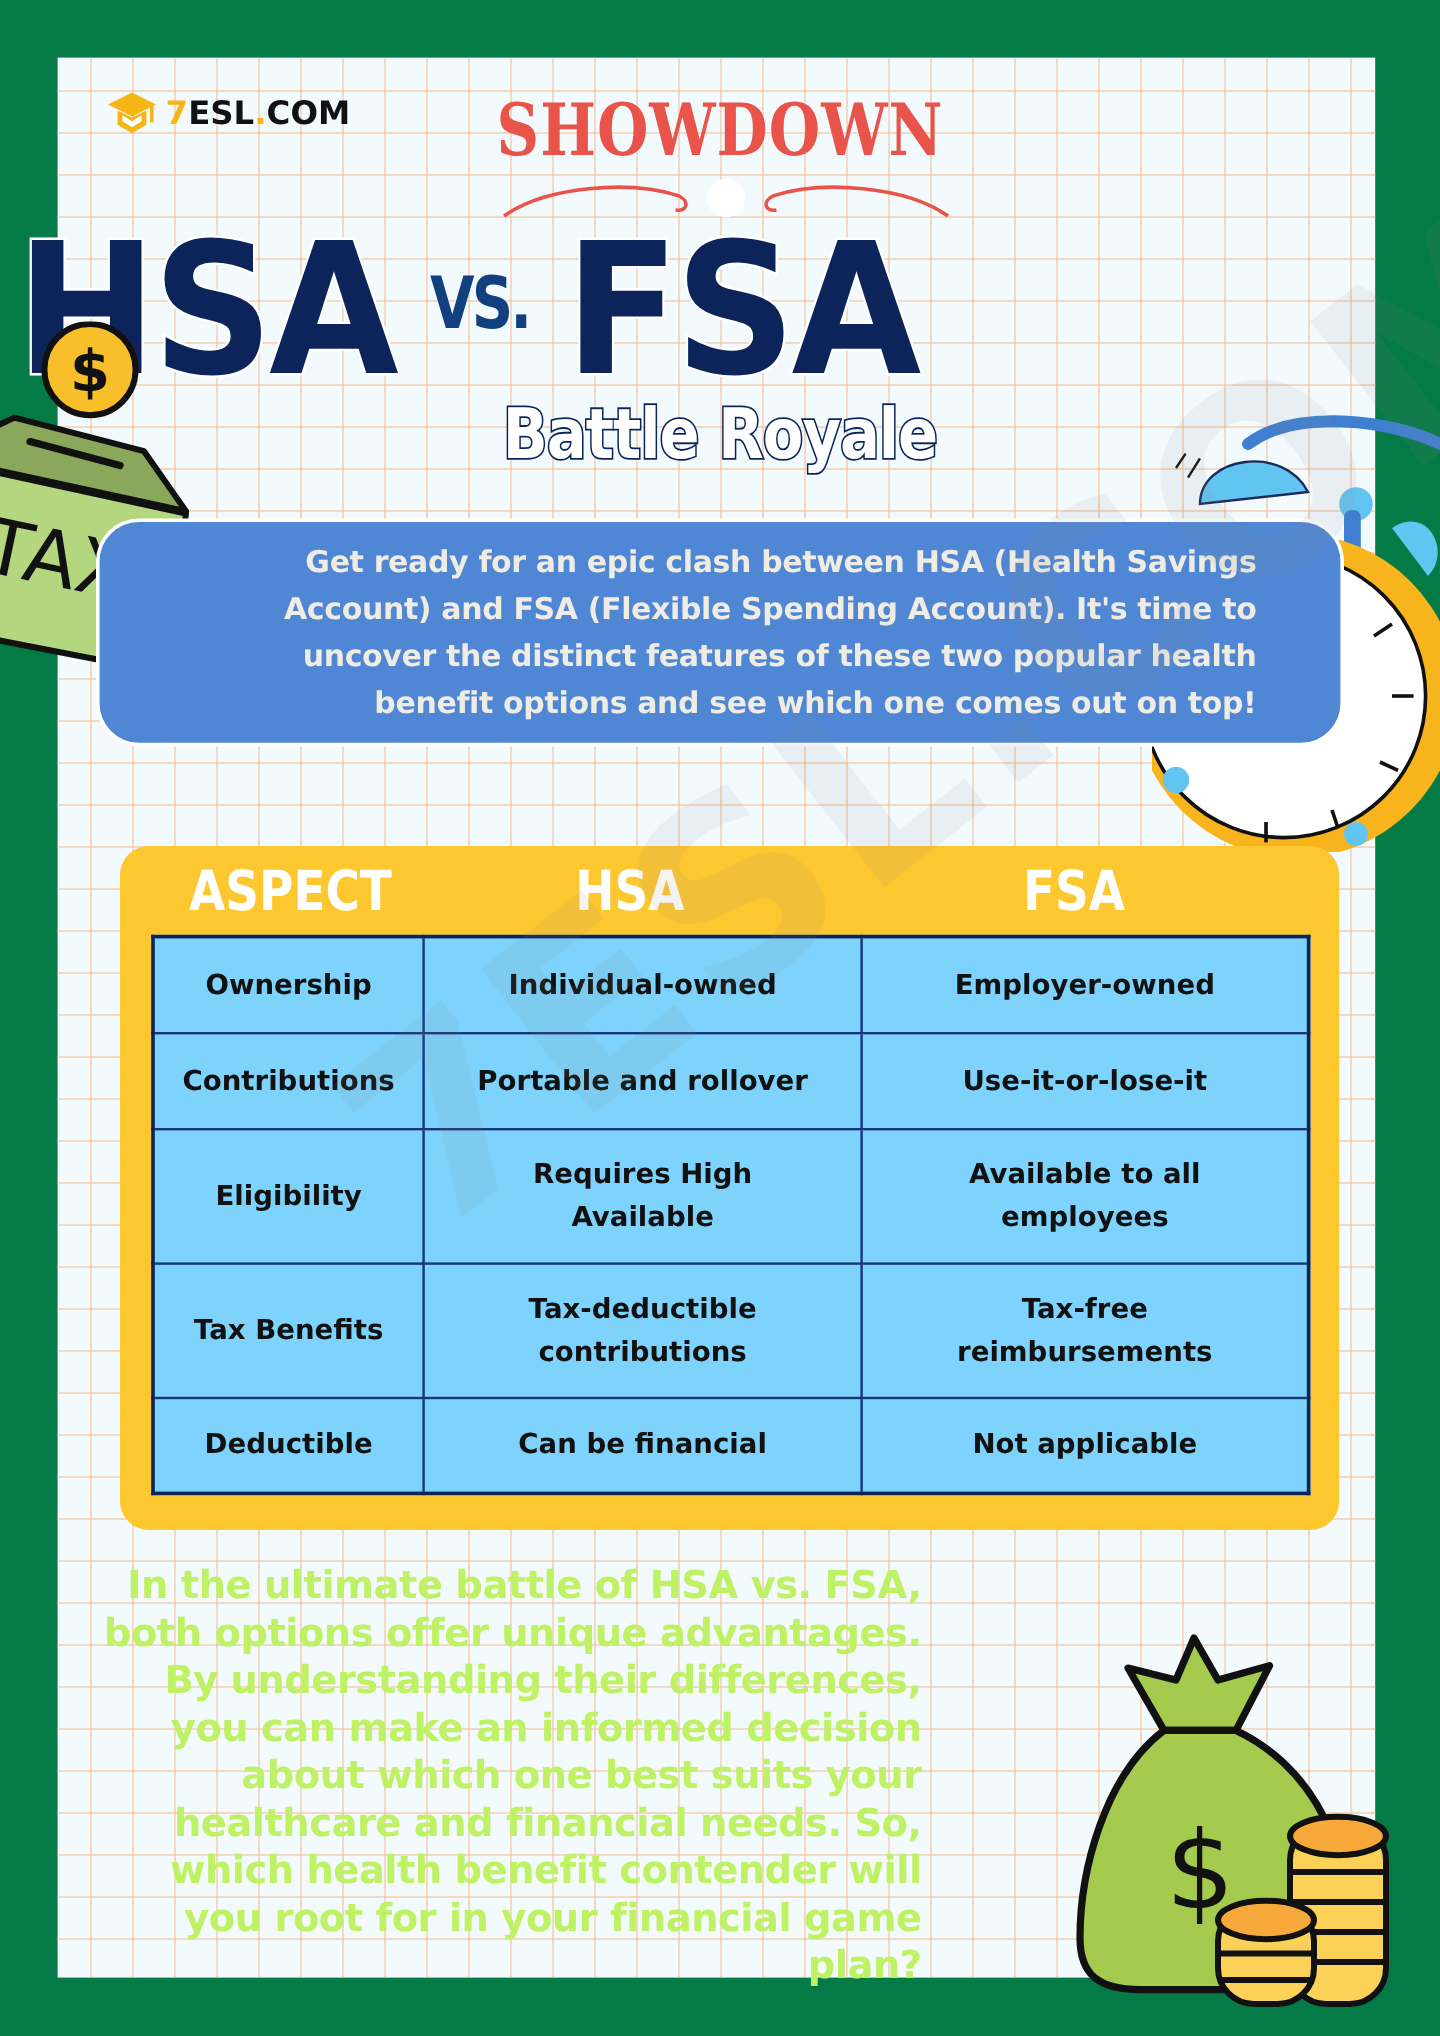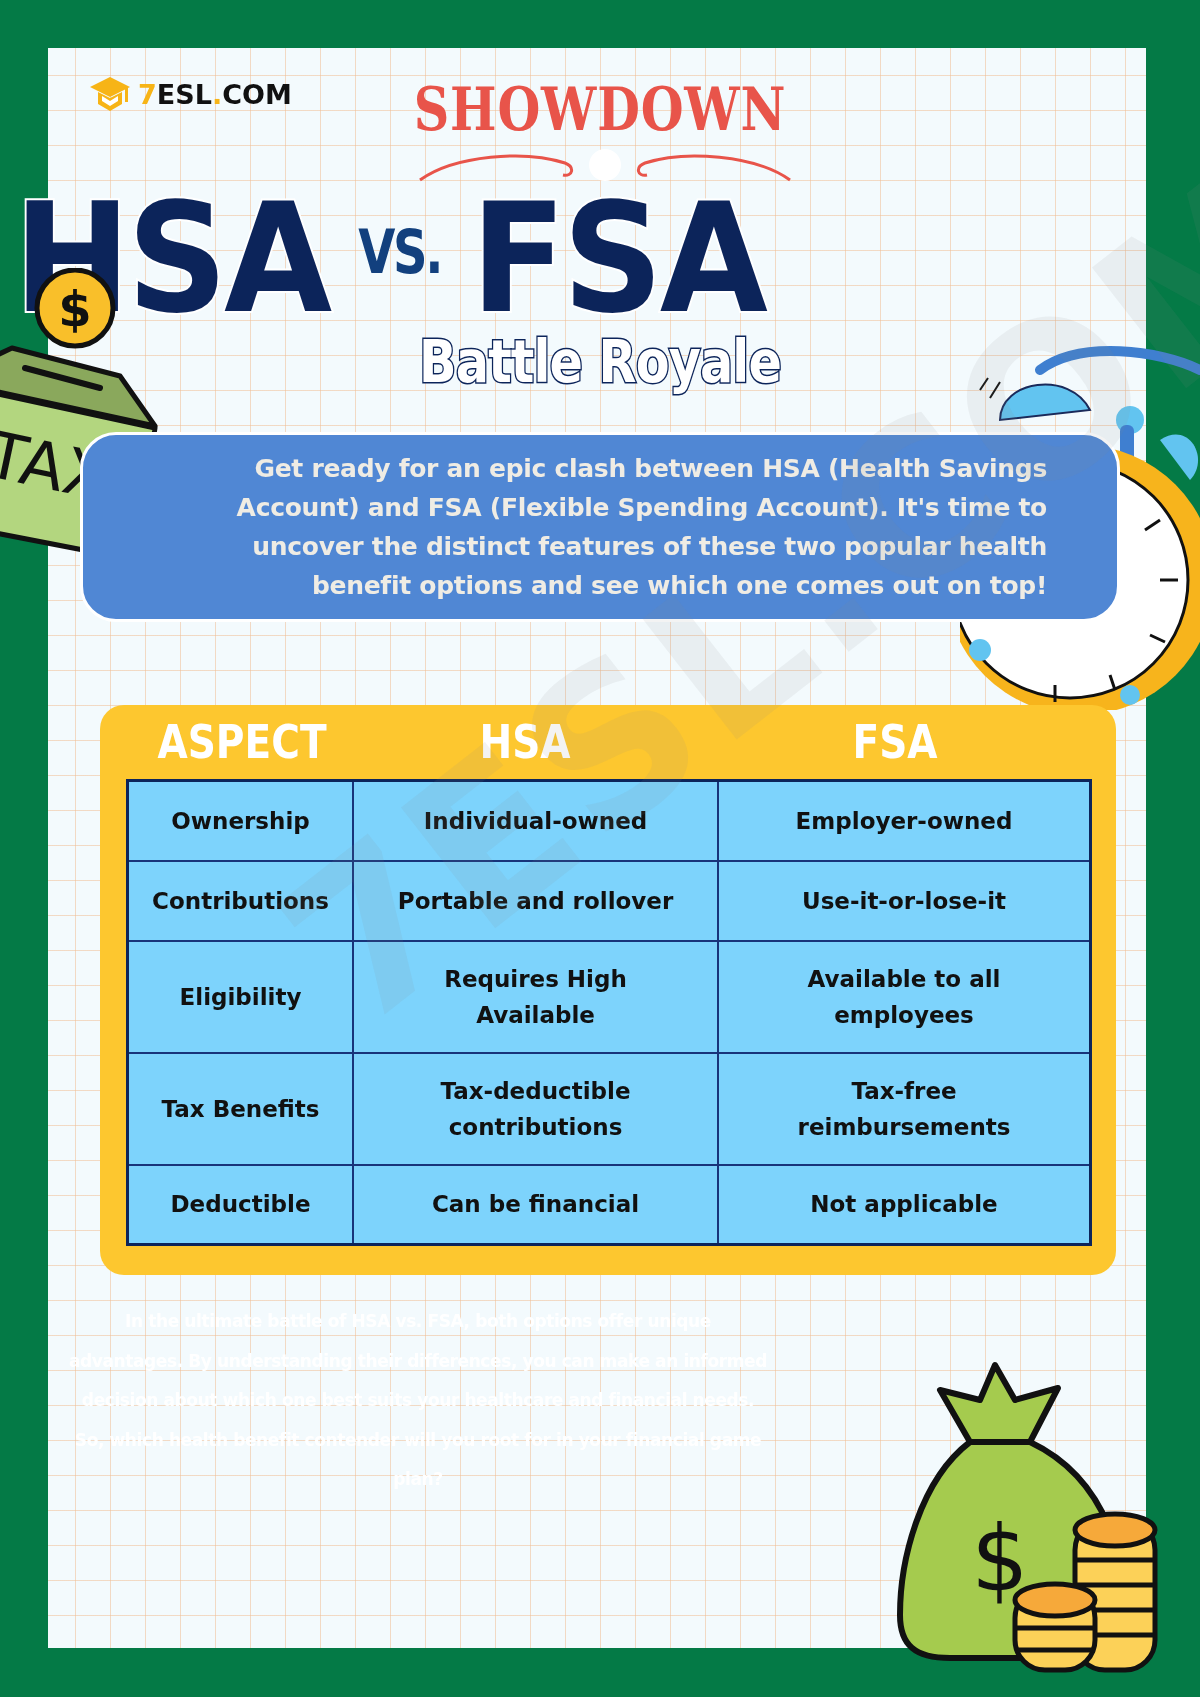--- a/index.html
+++ b/index.html
@@ -120,21 +120,21 @@
     font-family: "DejaVu Sans", sans-serif; font-weight: bold;
     font-size: 210px; color: rgba(140,140,140,0.10);
     transform: rotate(-38deg); transform-origin: 0 0;
     white-space: nowrap; pointer-events: none; letter-spacing: 6px;
   }
 
   
   .conclusion {
     position: absolute; left: 68px; top: 1302px; width: 700px;
     font-family: "DejaVu Sans", sans-serif; font-weight: bold;
-    font-size: 17px; line-height: 39.5px; color: #ffffff; text-align: center;
+    font-size: 32px; line-height: 39.5px; color: #bef264; text-align: right;
     letter-spacing: -0.4px;
   }
 
   .deco { position: absolute; }
 </style>
 </head>
 <body>
 
 <div class="panel"></div>
 

